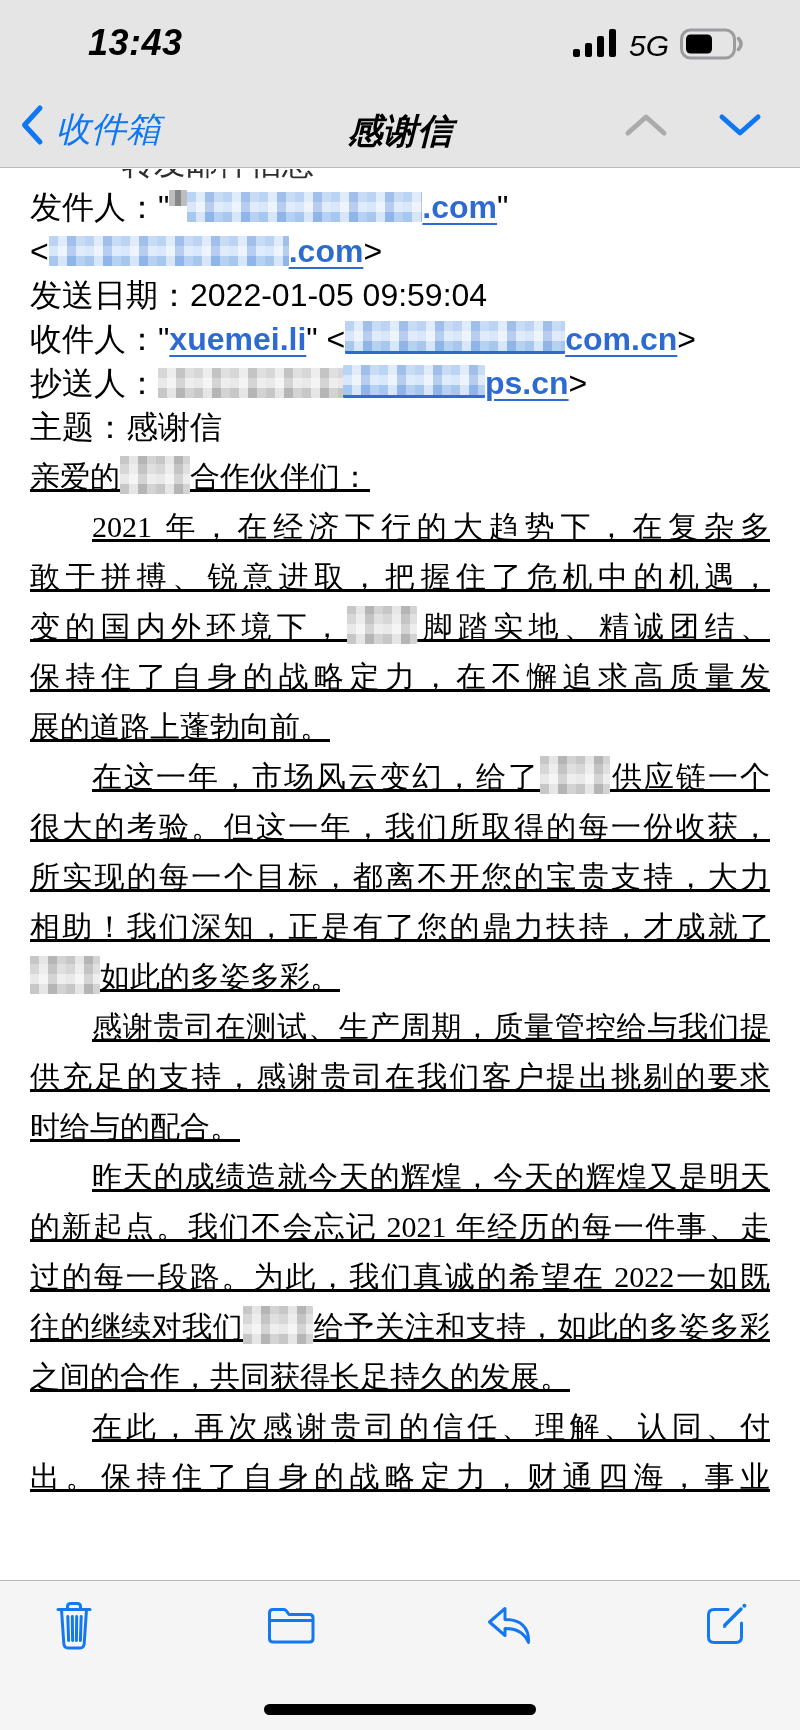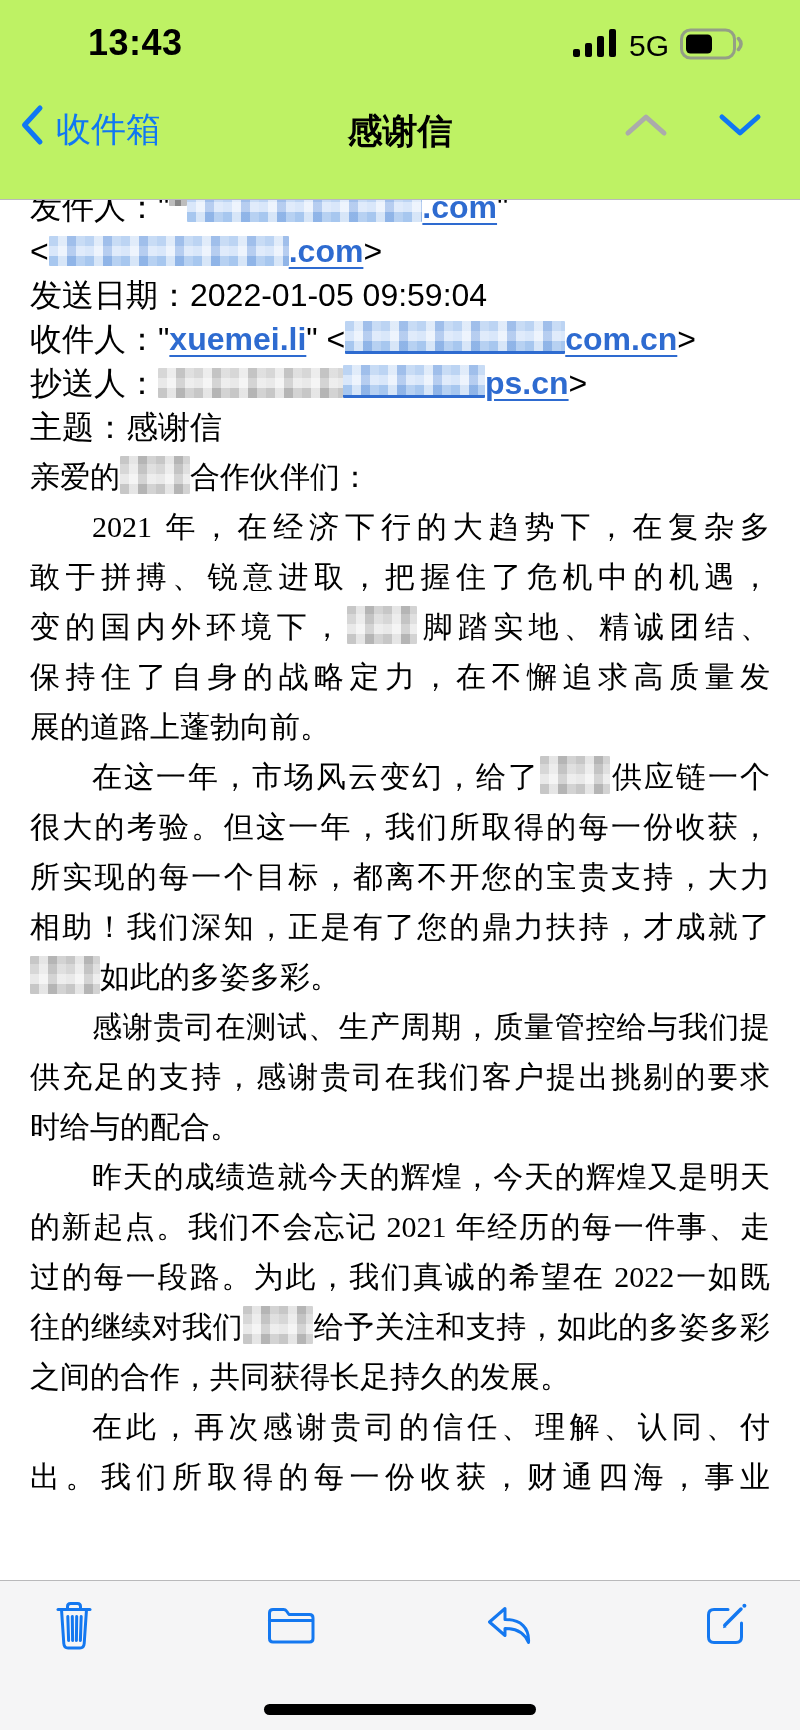--- a/index.html
+++ b/index.html
@@ -2,21 +2,21 @@
 <html><head>
 <meta charset="utf-8">
 <style>
   html,body{margin:0;padding:0;}
   body{
     width:800px;height:1730px;position:relative;overflow:hidden;
     background:#ffffff;font-family:"Liberation Sans","DejaVu Sans",sans-serif;
     -webkit-font-smoothing:antialiased;
   }
   
-  .chrome-top{position:absolute;top:0;left:0;right:0;height:200px;background:#bef264;border-bottom:1px solid #b9b9bb;box-sizing:border-box;z-index:5;}
+  .chrome-top{position:absolute;top:0;left:0;right:0;height:168px;background:#e5e5e5;border-bottom:1px solid #b9b9bb;box-sizing:border-box;z-index:5;font-style:italic;}
   .time{position:absolute;left:88px;top:22px;font-size:36px;font-weight:700;color:#000;letter-spacing:.5px;}
   .status-icons{position:absolute;right:56px;top:28px;display:flex;align-items:center;gap:11px;}
   .net-label{font-size:30px;font-weight:500;color:#000;}
   .nav-bar{position:absolute;top:90px;left:0;right:0;height:77px;}
   .back-button{position:absolute;left:20px;top:14px;display:flex;align-items:center;gap:12px;color:#1077f3;font-size:35px;cursor:pointer;}
   .page-title{position:absolute;left:200px;right:200px;top:18px;text-align:center;font-size:35px;font-weight:700;color:#000;}
   .nav-chevrons{position:absolute;right:38px;top:22px;display:flex;gap:50px;align-items:center;}
   
   .content{position:absolute;top:169px;left:0;right:0;height:1411px;background:#fff;padding:0 30px;box-sizing:border-box;overflow:hidden;}
   .clipped{height:14px;overflow:hidden;margin-left:92px;margin-bottom:2px;}
@@ -31,21 +31,21 @@
     repeating-linear-gradient(90deg, rgba(255,255,255,0) 0 9px, rgba(255,255,255,.55) 9px 18px, rgba(60,115,205,.22) 18px 27px, rgba(255,255,255,.18) 27px 36px),
     repeating-linear-gradient(0deg, #a7c7ef 0 10px, #d9e7fa 10px 20px, #bcd4f3 20px 30px);}
   .mz-gray{background-image:
     repeating-linear-gradient(90deg, rgba(255,255,255,0) 0 9px, rgba(255,255,255,.55) 9px 18px, rgba(0,0,0,.09) 18px 27px, rgba(255,255,255,.22) 27px 36px),
     repeating-linear-gradient(0deg, #c7c7c7 0 10px, #e9e9e9 10px 20px, #d7d7d7 20px 30px);}
   .mz-u{border-bottom:3px solid #2e6bd0;}
   .mz-dark{width:18px;height:16px;vertical-align:12px;background:#9a9a9a;background-image:repeating-linear-gradient(90deg, rgba(255,255,255,.35) 0 6px, rgba(0,0,0,.12) 6px 12px);}
   .mzw240{width:240px}.mzw235{width:235px}.mzw220{width:220px}.mzw185{width:185px}.mzw142{width:142px}
   
   .email-body{font-family:"Liberation Serif","DejaVu Serif",serif;font-size:30px;line-height:50px;color:#000;margin-top:3px;}
-  .body-line{height:50px;overflow:hidden;}
+  .body-line{height:50px;overflow:hidden;text-decoration:underline;}
   .body-line.j{text-align:justify;text-align-last:justify;}
   .body-line.ind{text-indent:62px;}
   .body-mz{width:70px;height:38px;vertical-align:-7px;}
   
   .toolbar{position:absolute;left:0;right:0;bottom:0;height:150px;background:#f5f5f6;border-top:1px solid #b9b9bb;box-sizing:border-box;z-index:5;}
   .toolbar-buttons{display:flex;justify-content:space-between;align-items:center;padding:0 44px;margin-top:16px;}
   .tb-btn{width:60px;height:60px;display:flex;align-items:center;justify-content:center;background:none;border:none;padding:0;cursor:pointer;}
   .home-indicator{position:absolute;bottom:15px;left:50%;transform:translateX(-50%);width:272px;height:11px;border-radius:6px;background:#000;}
 </style>
 </head>
@@ -128,21 +128,21 @@
       <div class="body-line"><span class="mz mz-gray body-mz"></span><span>如此的多姿多彩。</span></div>
       <div class="body-line j ind"><span>感谢贵司在测试、生产周期，质量管控给与我们提</span></div>
       <div class="body-line j"><span>供充足的支持，感谢贵司在我们客户提出挑剔的要求</span></div>
       <div class="body-line"><span>时给与的配合。</span></div>
       <div class="body-line j ind"><span>昨天的成绩造就今天的辉煌，今天的辉煌又是明天</span></div>
       <div class="body-line j"><span>的新起点。我们不会忘记 2021 年经历的每一件事、走</span></div>
       <div class="body-line j"><span>过的每一段路。为此，我们真诚的希望在 2022一如既</span></div>
       <div class="body-line j"><span>往的继续对我们</span><span class="mz mz-gray body-mz"></span><span>给予关注和支持，如此的多姿多彩</span></div>
       <div class="body-line"><span>之间的合作，共同获得长足持久的发展。</span></div>
       <div class="body-line j ind"><span>在此，再次感谢贵司的信任、理解、认同、付</span></div>
-      <div class="body-line j"><span>出。我们所取得的每一份收获，财通四海，事业</span></div>
+      <div class="body-line j"><span>出。保持住了自身的战略定力，财通四海，事业</span></div>
     </div>
 </div>
 
 <div class="toolbar">
   <div class="toolbar-buttons">
     <button class="tb-btn">
       <span>
         <svg width="46" height="52" viewBox="0 0 46 52" fill="none" stroke="#1478f0" stroke-width="3" stroke-linecap="round" stroke-linejoin="round">
           <path d="M16.5 9 V6.5 q0-3 3-3 h7 q3 0 3 3 V9"></path>
           <path d="M7 9.5 H39"></path>

